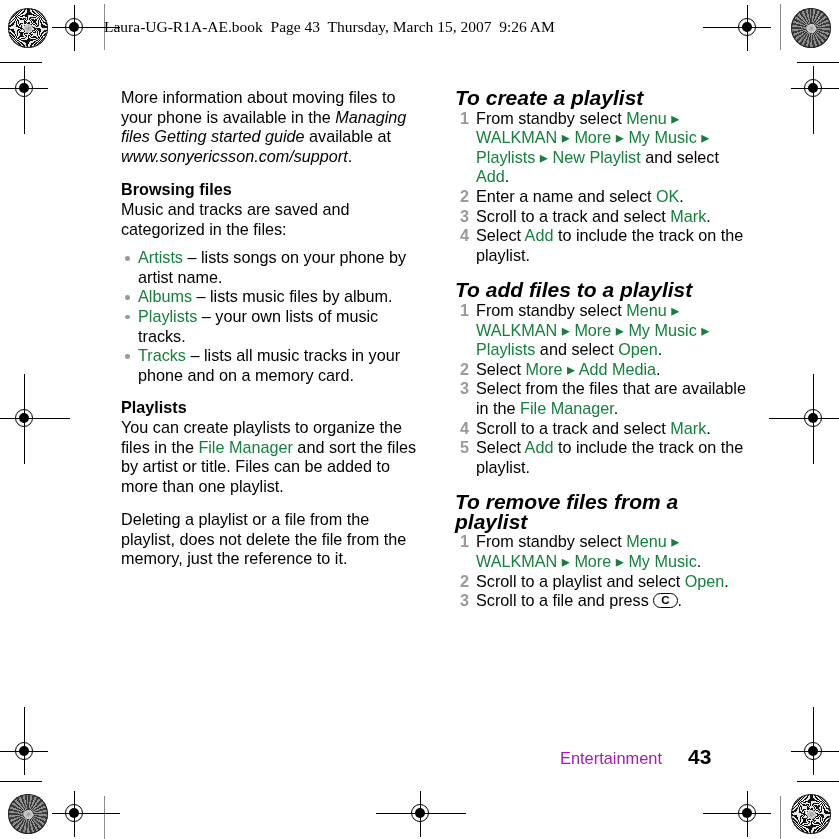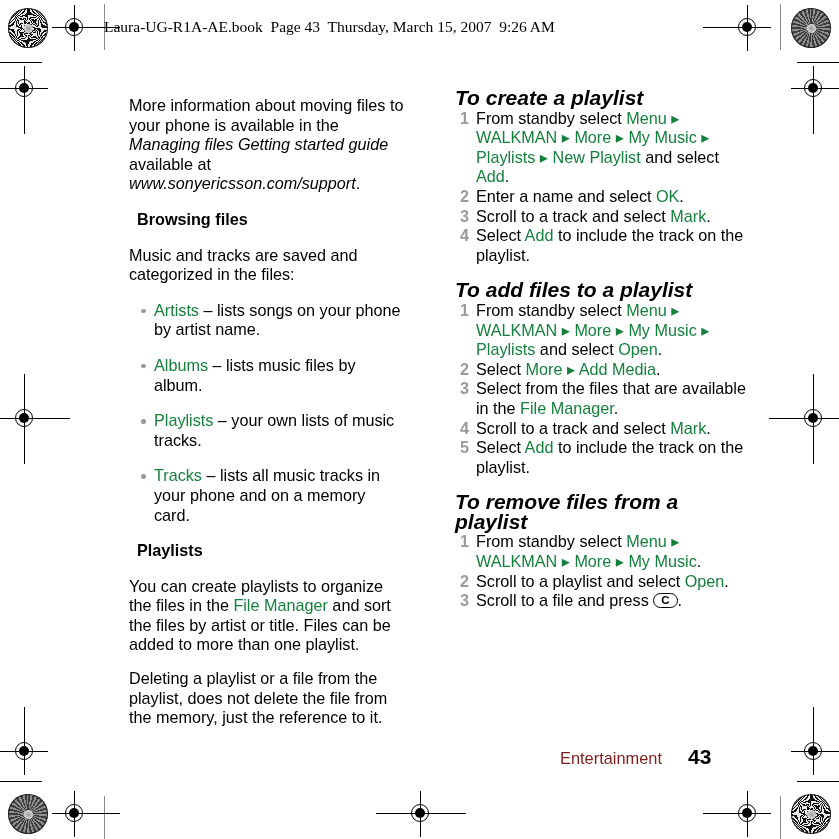--- a/index.html
+++ b/index.html
@@ -105,50 +105,50 @@
   .col {
     position: absolute;
     top: 88px;
     width: 297px;
     font-size: 16.2px;
     line-height: 19.6px;
   }
   .col-left  { left: 121px; }
   .col-right { left: 455px; }
 
-  p { margin: 8px; }
+  p { margin: 0; }
   .para { margin-bottom: 14px; }
   .tight { margin-bottom: 0; }
 
   .h3 {
     font-weight: bold;
     font-size: 16.2px;
     line-height: 19.6px;
-    margin: 16px;
+    margin: 0;
   }
   .proc-title {
     font-weight: bold;
     font-style: italic;
     font-size: 21px;
     line-height: 19.6px;
     margin: 0 0 1px 0;
   }
   .ital { font-style: italic; }
   .ui { color: #15803d; }
 
   
   ul.bullets {
     list-style: none;
     margin: 9px 0 0 0;
     padding: 0;
   }
   ul.bullets > li {
     position: relative;
     padding-left: 17px;
-    margin: 16px;
+    margin: 0;
     line-height: 19.6px;
   }
   ul.bullets > li::before {
     content: "";
     position: absolute;
     left: 4px;
     top: 8px;
     width: 4.5px; height: 4.5px;
     border-radius: 50%;
     background: #9a9a9a;
@@ -191,21 +191,21 @@
   .footer {
     position: absolute;
     left: 121px;
     right: 121px;
     top: 729px;
     display: flex;
     align-items: baseline;
     justify-content: flex-end;
   }
   .footer .chapter {
-    color: #7f1d1d;
+    color: #a21caf;
     font-size: 16.4px;
     margin-top: 20px;
   }
   .footer .pageno {
     font-size: 21px;
     font-weight: bold;
     color: #000;
     margin-left: 26px;
     min-width: 30px;
   }

